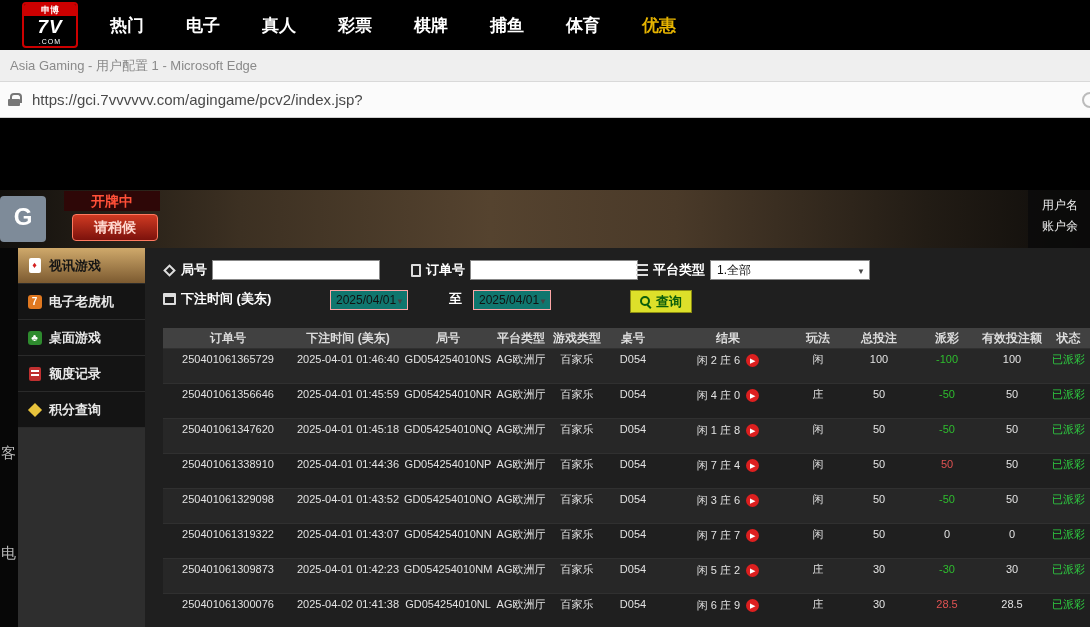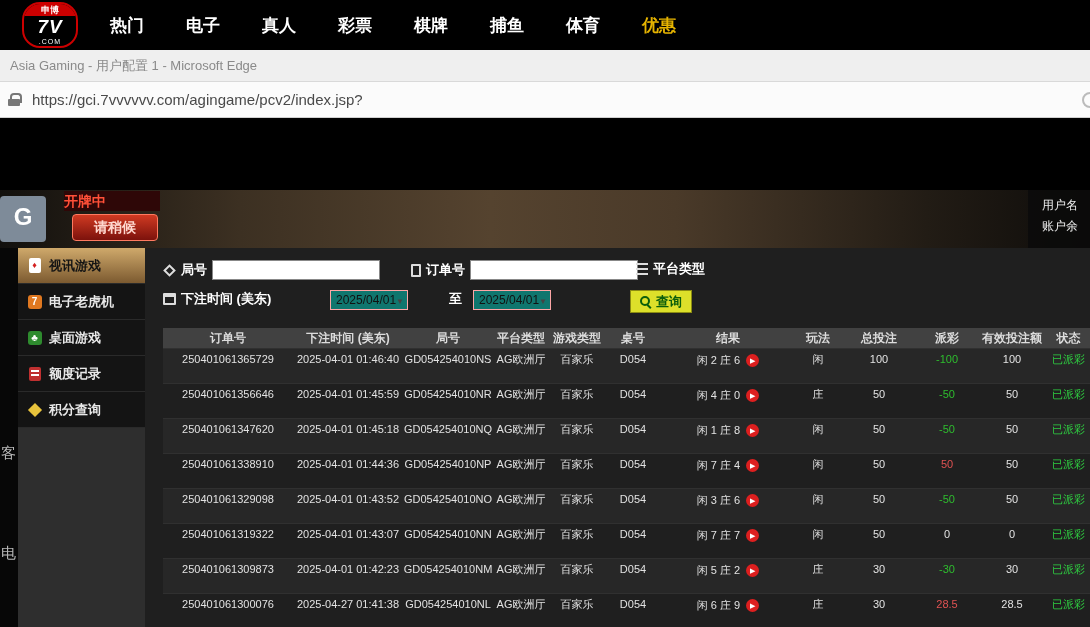--- a/index.html
+++ b/index.html
@@ -3,21 +3,21 @@
 <meta charset="utf-8">
 <style>
   * { margin:0; padding:0; box-sizing:border-box; }
   html,body { width:1090px; height:627px; overflow:hidden; background:#000;
     font-family:"Liberation Sans", sans-serif; }
   .screen { position:relative; width:1090px; height:627px; background:#000; overflow:hidden; }
 
   
   .top-nav { position:absolute; left:0; top:0; width:1090px; height:50px; background:#000;
     display:flex; align-items:center; }
-  .logo { margin-left:22px; width:56px; height:46px; border:2px solid #cc0000; border-radius:18px;
+  .logo { margin-left:22px; width:56px; height:46px; border:2px solid #cc0000; border-radius:4px;
     background:#000; text-align:center; cursor:pointer; overflow:hidden; }
   .logo-top { background:#cc0000; color:#fff; font-size:9px; line-height:12px; font-weight:bold; }
   .logo-main { color:#fff; font-size:19px; font-weight:bold; font-style:italic; line-height:21px; letter-spacing:1px; }
   .logo-bottom { color:#fff; font-size:7px; line-height:9px; letter-spacing:1px; }
   .nav-items { display:flex; margin-left:32px; gap:42px; }
   .nav-item { color:#fff; font-size:17px; font-weight:600; cursor:pointer; white-space:nowrap; }
   .nav-item.gold { color:#e6b400; }
 
   
   .edge-title { position:absolute; left:0; top:50px; width:1090px; height:32px; background:#efefef;
@@ -35,21 +35,21 @@
 
   
   .page-gap { position:absolute; left:0; top:118px; width:1090px; height:72px; background:#000; }
 
   
   .game-strip { position:absolute; left:0; top:190px; width:1090px; height:58px;
     background:linear-gradient(90deg,#12100d 0%,#3c3022 22%,#55432f 45%,#4a3a29 62%,#221c15 85%,#0e0c0a 100%); }
   .ag-logo { position:absolute; left:0px; top:6px; width:46px; height:46px; background:#7e8b99;
     border-radius:4px; color:#fff; font-size:24px; font-weight:bold; text-align:center; line-height:42px; }
   .deal-banner { position:absolute; left:64px; top:1px; width:96px; height:20px; background:#2e0707;
-    color:#ff5038; font-size:14px; font-weight:bold; line-height:20px; }
+    color:#ff5038; font-size:14px; font-weight:bold; text-align:center; line-height:20px; }
   .wait-btn { position:absolute; left:72px; top:24px; width:86px; height:27px;
     background:linear-gradient(#d03a22,#7c120c); border:1px solid #ff7a60; border-radius:4px;
     color:#ffd9d0; font-size:14px; font-weight:bold; text-align:center; line-height:25px; cursor:pointer; }
   .user-panel { position:absolute; right:0; top:0; width:62px; height:58px; background:rgba(10,10,10,.85);
     color:#eee; font-size:12px; padding:5px 0 0 14px; line-height:21px; white-space:nowrap; overflow:hidden; }
 
   
   .left-strip { position:absolute; left:0; top:248px; width:18px; height:379px; background:#070707; overflow:hidden; }
   .left-glyph { position:absolute; left:1px; color:#b9b9b9; font-size:15px; }
 
@@ -222,20 +222,24 @@
             <input class="ftext-input" type="text" value="" style="">
           </div>
           <div class="fgroup" style="left:248px">
             <span class="icon-doc"></span>
             <span class="flabel">订单号</span>
             <input class="ftext-input" type="text" value="" style="">
           </div>
           <div class="fgroup" style="left:473px">
             <span class="icon-list"></span>
             <span class="flabel">平台类型</span>
+            <div class="select-box">
+              <span>1.全部</span>
+              <span class="dd-arrow"></span>
+            </div>
           </div>
         </div>
 
         <div class="filter-row">
           <div class="fgroup" style="left:0">
             <span class="icon-cal"></span>
             <span class="flabel">下注时间 (美东)</span>
           </div>
           <div class="fgroup" style="left:167px">
             <div class="date-box">
@@ -368,21 +372,21 @@
                 <div class="cell">D054</div>
                 <div class="cell"><span class="result-text">闲 5 庄 2</span><span class="play-btn"></span></div>
                 <div class="cell">庄</div>
                 <div class="cell">30</div>
                 <div class="cell neg">-30</div>
                 <div class="cell">30</div>
                 <div class="cell status-green">已派彩</div>
               </div>
               <div class="trow even">
                 <div class="cell">250401061300076</div>
-                <div class="cell">2025-04-27 01:41:38</div>
+                <div class="cell">2025-04-02 01:41:38</div>
                 <div class="cell">GD054254010NL</div>
                 <div class="cell">AG欧洲厅</div>
                 <div class="cell">百家乐</div>
                 <div class="cell">D054</div>
                 <div class="cell"><span class="result-text">闲 6 庄 9</span><span class="play-btn"></span></div>
                 <div class="cell">庄</div>
                 <div class="cell">30</div>
                 <div class="cell pos">28.5</div>
                 <div class="cell">28.5</div>
                 <div class="cell status-green">已派彩</div>

